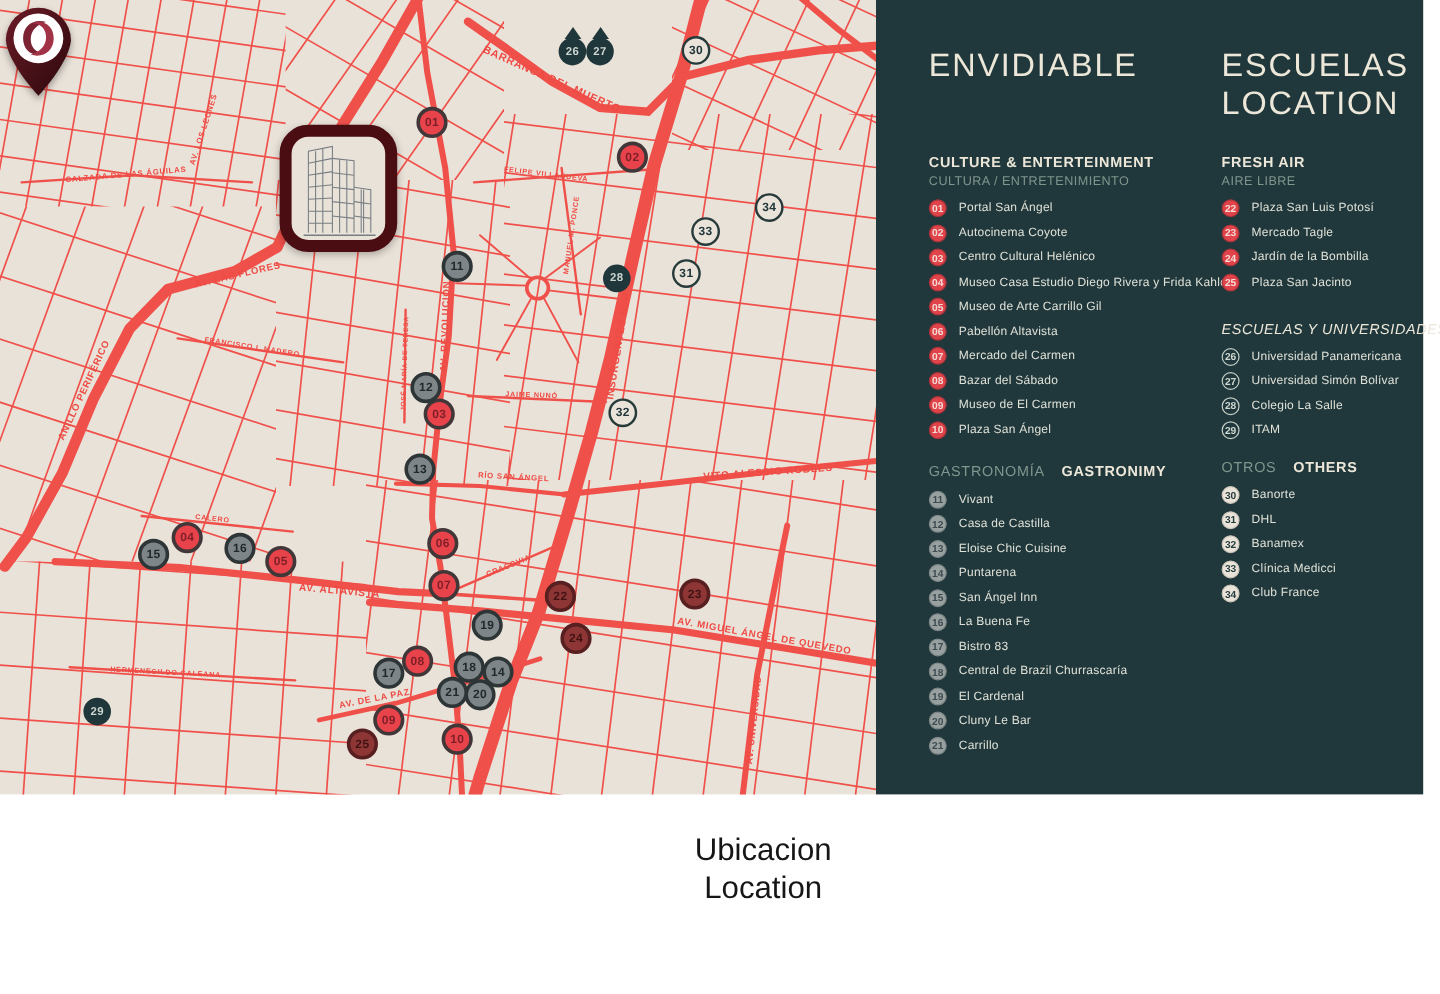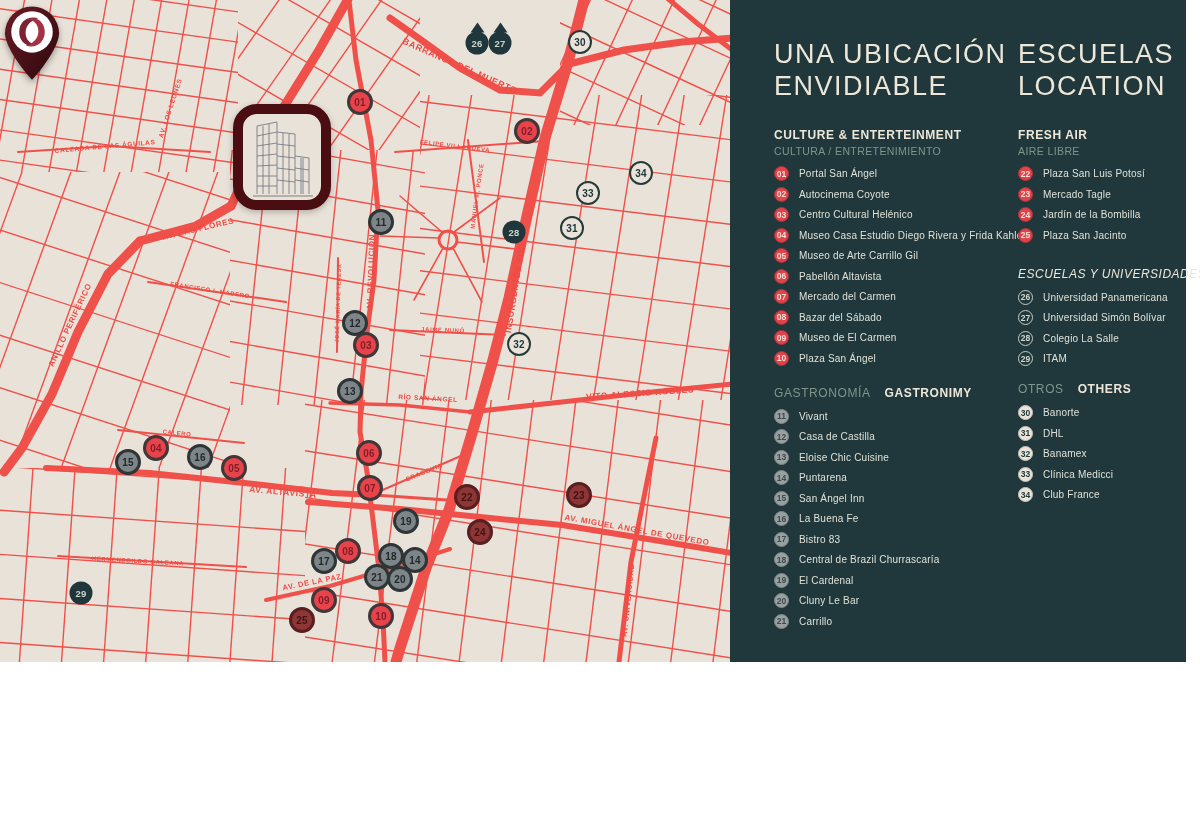--- a/index.html
+++ b/index.html
@@ -658,21 +658,20 @@
       <circle cx="40" cy="40" r="26" fill="#ffffff"></circle>
       <g>
         <path d="M24,40 C24,26 36,19 48,23 C40,25 32,31 32,41 C32,51 40,57 48,55 C36,61 24,54 24,40 Z" fill="#7c2333"></path>
         <path d="M56,40 C56,54 44,61 32,57 C40,55 48,49 48,39 C48,29 40,23 32,25 C44,19 56,26 56,40 Z" fill="#a23246"></path>
       </g>
     </svg>
   </div>
 
   <div class="panel">
     <div class="panel-title title-es">
-      <div>UNA UBICACIÓN</div>
       <div>ENVIDIABLE</div>
     </div>
     <div class="panel-title title-en">
       <div>ESCUELAS</div>
       <div>LOCATION</div>
     </div>
 
     <div class="col col-left">
       <div>
         <p class="sec-heading">CULTURE &amp; ENTERTEINMENT</p>
@@ -842,13 +841,17 @@
             </div>
             <div class="legend-row">
               <span class="lg-circle lg-light">34</span>
               <span class="lg-label">Club France</span>
             </div>
           </div>
       </div>
     </div>
   </div>
 
+  <div class="caption">
+    <div>Ubicacion</div>
+    <div>Location</div>
+  </div>
 </div>
 
 </body></html>

